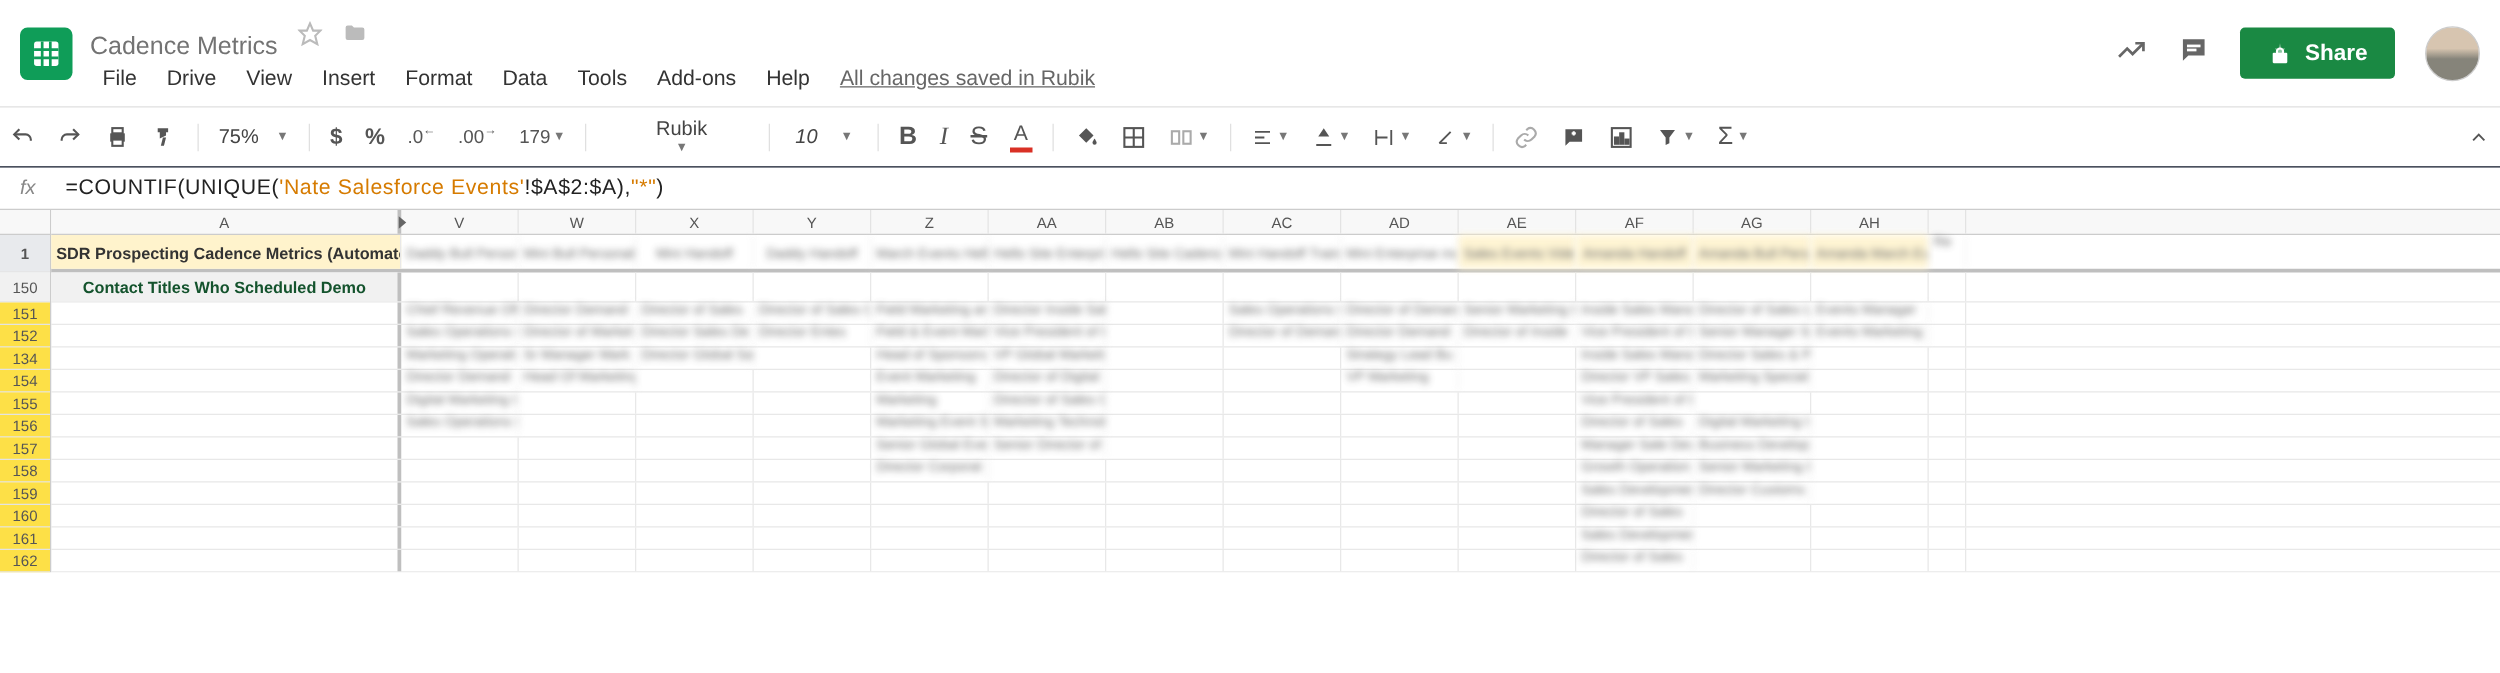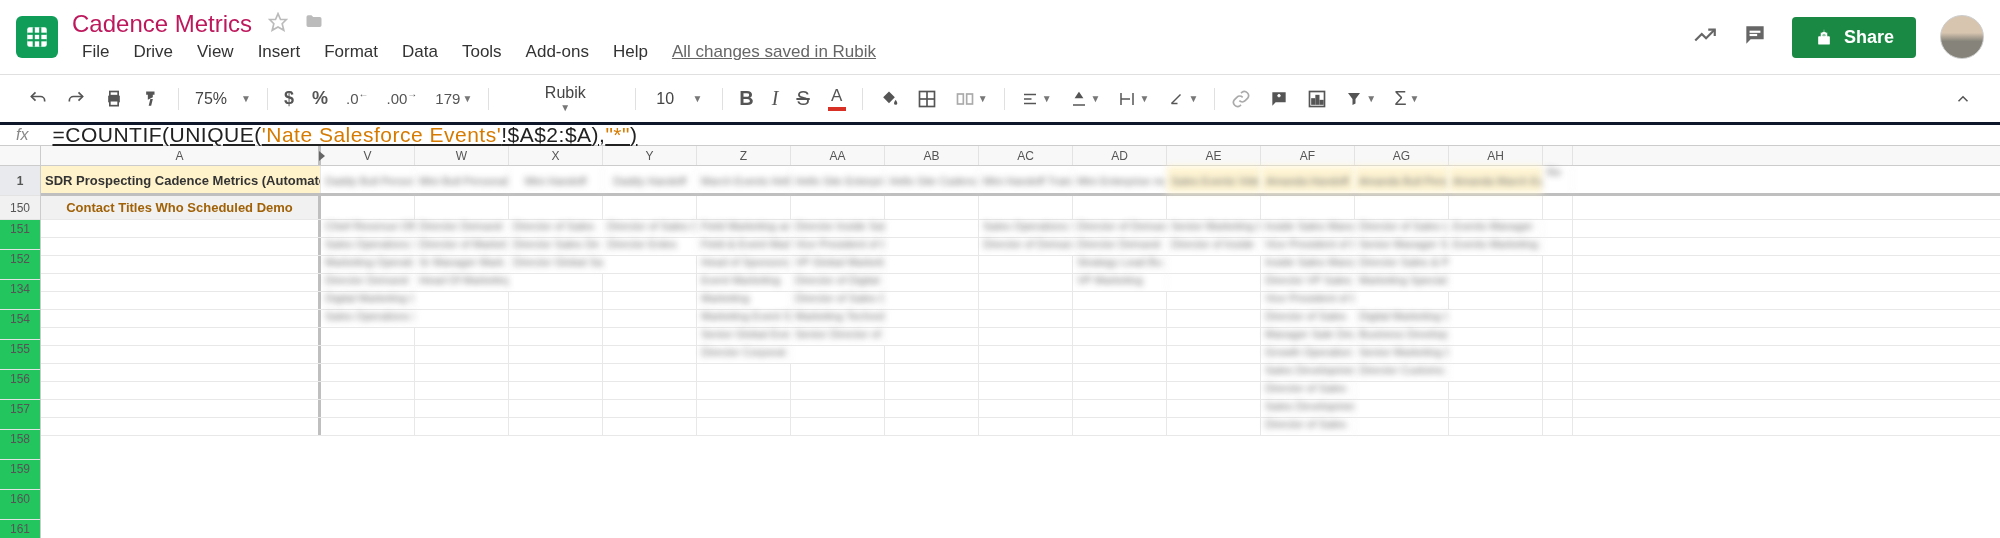--- a/index.html
+++ b/index.html
@@ -4,67 +4,67 @@
 <style>
 * { box-sizing: border-box; margin: 0; padding: 0; font-family: Arial, sans-serif; }
 body { background: #fff; width: 2000px; overflow: hidden; }
 
 
 .header { display: flex; align-items: center; padding: 10px 16px 4px 16px; }
 .logo { width: 42px; height: 42px; border-radius: 6px; background: #0f9d58; display: flex; align-items: center; justify-content: center; margin-right: 14px; }
 .logo svg { width: 26px; height: 26px; }
 .title-wrap { display: flex; flex-direction: column; flex: 1; }
 .title-row { display: flex; align-items: center; gap: 16px; }
-.doc-title { font-size: 24px; color: #be185d; font-weight: 400; }
+.doc-title { font-size: 20px; color: #737373; font-weight: 400; margin-top: 16px; }
 .star-icon, .folder-icon { color: #bbb; }
 .menu-row { display: flex; gap: 4px; align-items: center; margin-top: 2px; }
 .menu-item { font-size: 17px; color: #333; padding: 2px 10px; cursor: pointer; }
 .save-status { font-size: 17px; color: #666; text-decoration: underline; margin-left: 10px; }
 .header-right { display: flex; align-items: center; gap: 24px; }
 .share-btn { background: #1a8943; color: #fff; border-radius: 4px; padding: 10px 22px; display: flex; align-items: center; gap: 10px; font-size: 18px; font-weight: 600; }
 .avatar { width: 44px; height: 44px; border-radius: 50%; background: linear-gradient(#d7c5b0 40%, #86847a 60%); border: 1px solid #ccc; }
 .hdr-icon { color: #666; }
 .divider { height: 1px; background: #e0e0e0; margin-top: 6px; }
 
 
-.toolbar { display: flex; align-items: center; padding: 6px 20px; gap: 2px; }
+.toolbar { display: flex; align-items: center; padding: 6px 0; gap: 2px; }
 .tb-btn { padding: 5px 8px; color: #555; display: flex; align-items: center; justify-content: center; border-radius: 2px; }
 .tb-sep { width: 1px; height: 22px; background: #e0e0e0; margin: 0 6px; }
 .tb-zoom { font-size: 16px; color: #444; padding: 0 8px; display: flex; align-items: center; gap: 14px; }
 .tb-font { font-size: 16px; color: #444; padding: 0 8px 0 14px; width: 130px; display: flex; justify-content: space-between; align-items: center; flex-direction: column; }
-.tb-size { font-size: 16px; color: #444; padding: 0 12px; width: 70px; display: flex; justify-content: space-between; align-items: center; }
+.tb-size { font-size: 16px; color: #444; padding: 0 12px; width: 70px; display: flex; justify-content: space-between; align-items: center; font-style: italic; }
 .caret { font-size: 10px; color: #777; }
 .tb-right { margin-left: auto; }
 
 
-.formula-row { display: flex; align-items: center; border-top: 3px solid #0f172a; border-bottom: 1px solid #ccc; padding: 4px 16px; height: 24px; }
+.formula-row { display: flex; align-items: center; border-top: 1px solid #0f172a; border-bottom: 1px solid #ccc; padding: 4px 16px; height: 35px; }
 .fx { font-style: italic; font-size: 16px; color: #888; margin-right: 24px; }
-.formula { font-family: "Courier New", monospace; font-size: 21px; color: #222; letter-spacing: 0.5px; text-decoration: underline; }
+.formula { font-family: "Courier New", monospace; font-size: 17px; color: #222; letter-spacing: 0.5px; }
 .formula .fn { color: #222; }
 .formula .str { color: #d67b00; }
 .formula .op { color: #d67b00; }
 
 
 .sheet { display: flex; }
 .rownums { border-right: 1px solid #ccc; }
-.rownum { width: 40px; height: 30px; font-size: 12px; color: #555; text-align: center; line-height: 18px; border-bottom: 1px solid #e3e3e3; background: #22c55e; }
+.rownum { width: 40px; height: 18px; font-size: 12px; color: #555; text-align: center; line-height: 18px; border-bottom: 1px solid #e3e3e3; background: #fde047; }
 .rownum.hdr { height: 20px; background: #f8f8f8; border-bottom: 1px solid #ccc; }
 .rownum.sel { height: 30px; line-height: 30px; background: #e8eaed; font-weight: 600; }
 .rownum.sub { height: 24px; line-height: 24px; background: #f1f1f1; }
 .grid { flex: 1; position: relative; }
 .colhdrs { display: flex; height: 20px; border-bottom: 1px solid #ccc; background: #f8f8f8; }
 .colhdr { flex: none; font-size: 12px; color: #555; text-align: center; line-height: 20px; border-right: 1px solid #e3e3e3; }
 .col-a { width: 280px; }
 .col-n { width: 94px; }
 .row { display: flex; height: 18px; border-bottom: 1px solid #e8e8e8; }
 .cell { border-right: 1px solid #e8e8e8; font-size: 11px; color: #555; padding: 0 4px; overflow: hidden; white-space: nowrap; }
 .row.frozen { height: 30px; border-bottom: 3px solid #bfbfbf; }
 .row.sub { height: 24px; }
 .cell-a-title { width: 280px; background: #fff3cc; font-weight: 700; font-size: 13px; color: #333; text-align: center; line-height: 30px; }
-.cell-a-sub { width: 280px; background: #f1f1f1; font-weight: 700; font-size: 13px; color: #a16207; text-align: center; line-height: 24px; border-right: 3px solid #bfbfbf; }
+.cell-a-sub { width: 280px; background: #f1f1f1; font-weight: 700; font-size: 13px; color: #14532d; text-align: center; line-height: 24px; border-right: 3px solid #bfbfbf; }
 .cell-a { width: 280px; border-right: 3px solid #bfbfbf; }
 .frozen .col-n { line-height: 30px; text-align: center; }
 .hl { background: #fff3cc; }
 .blur { filter: blur(3px); opacity: 0.85; }
 .col-a.colhdr { border-right: 3px solid #bfbfbf; position:relative;}
 .col-a.colhdr::after{content:"";position:absolute;right:-7px;top:50%;width:0;height:0;border-left:6px solid #666;border-top:5px solid transparent;border-bottom:5px solid transparent;transform:translateY(-50%);}
 .partial-col { width: 30px; }
 </style>
 </head>
 <body>

